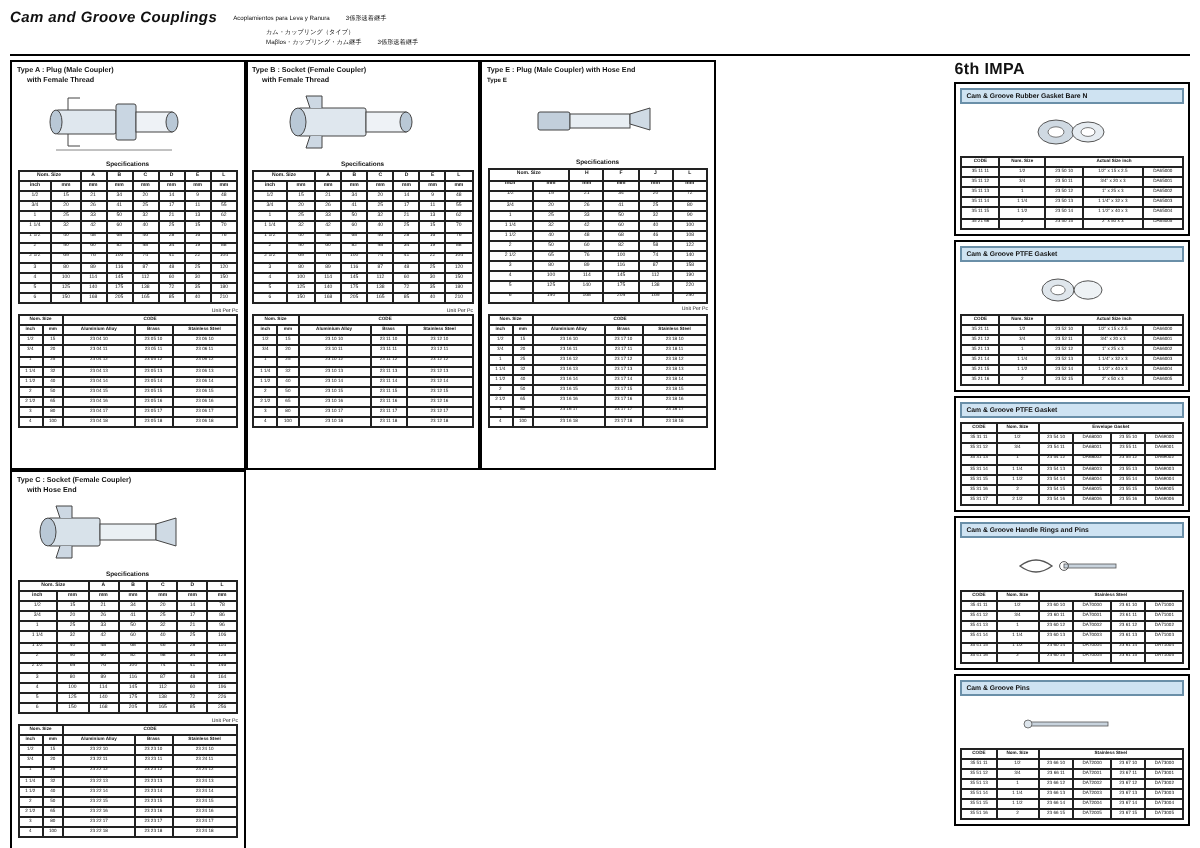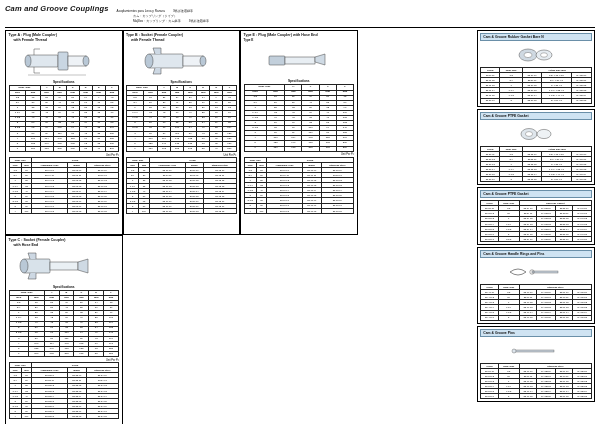--- a/index.html
+++ b/index.html
@@ -6,21 +6,21 @@
   body{
     width:600px;height:424px;
     background:#ffffff;
     font-family:"Liberation Sans", sans-serif;
     font-size:3px;
     color:#111;
     overflow:hidden;
   }
   .page{position:relative;width:600px;height:424px;box-sizing:border-box;padding:4px 5px;}
   
-  .hdr{display:flex;align-items:flex-end;gap:8px;border-bottom:0;padding-bottom:1px;}
+  .hdr{display:flex;align-items:center;gap:8px;border-bottom:0;padding-bottom:1px;}
   .hdr-title{font-size:7.5px;font-style:italic;font-weight:bold;letter-spacing:.2px;white-space:nowrap;}
   .hdr-sub{font-size:3.1px;line-height:1.45;color:#111;padding-top:1px;}
   .hdr-jp{font-size:3.1px;line-height:1.45;padding-top:1px;}
   .hdr-rule{border-top:1.1px solid #000;margin-top:2px;}
   
   .body{display:flex;gap:0;margin-top:2px;}
   .left{width:470px;}
   .right{width:118px;margin-left:3px;}
   .grid{display:flex;flex-wrap:wrap;}
   .cell{box-sizing:border-box;border:0.6px solid #000;padding:2px 2.5px;position:relative;}
@@ -965,20 +965,21 @@
                   <td>23 24 18</td>
                 </tr>
               </tbody>
             </table>
         </div>
       </div>
 
     </div>
 
     <div class="right">
+      <div class="impa">6th IMPA</div>
 
       <div class="rbox">
         <div class="rtitle">Cam &amp; Groove Rubber Gasket Bare N</div>
         <div class="rpic">
           <svg width="40" height="20" viewBox="0 0 40 20">
               <ellipse cx="12" cy="10" rx="9" ry="6" fill="#cfd9e2" stroke="#555" stroke-width="0.5"></ellipse>
               <ellipse cx="12" cy="10" rx="4" ry="2.6" fill="#fff" stroke="#555" stroke-width="0.4"></ellipse>
               <ellipse cx="28" cy="10" rx="8" ry="5" fill="#e6ecf1" stroke="#555" stroke-width="0.5"></ellipse>
               <ellipse cx="28" cy="10" rx="3.5" ry="2.2" fill="#fff" stroke="#555" stroke-width="0.4"></ellipse>
             </svg>

